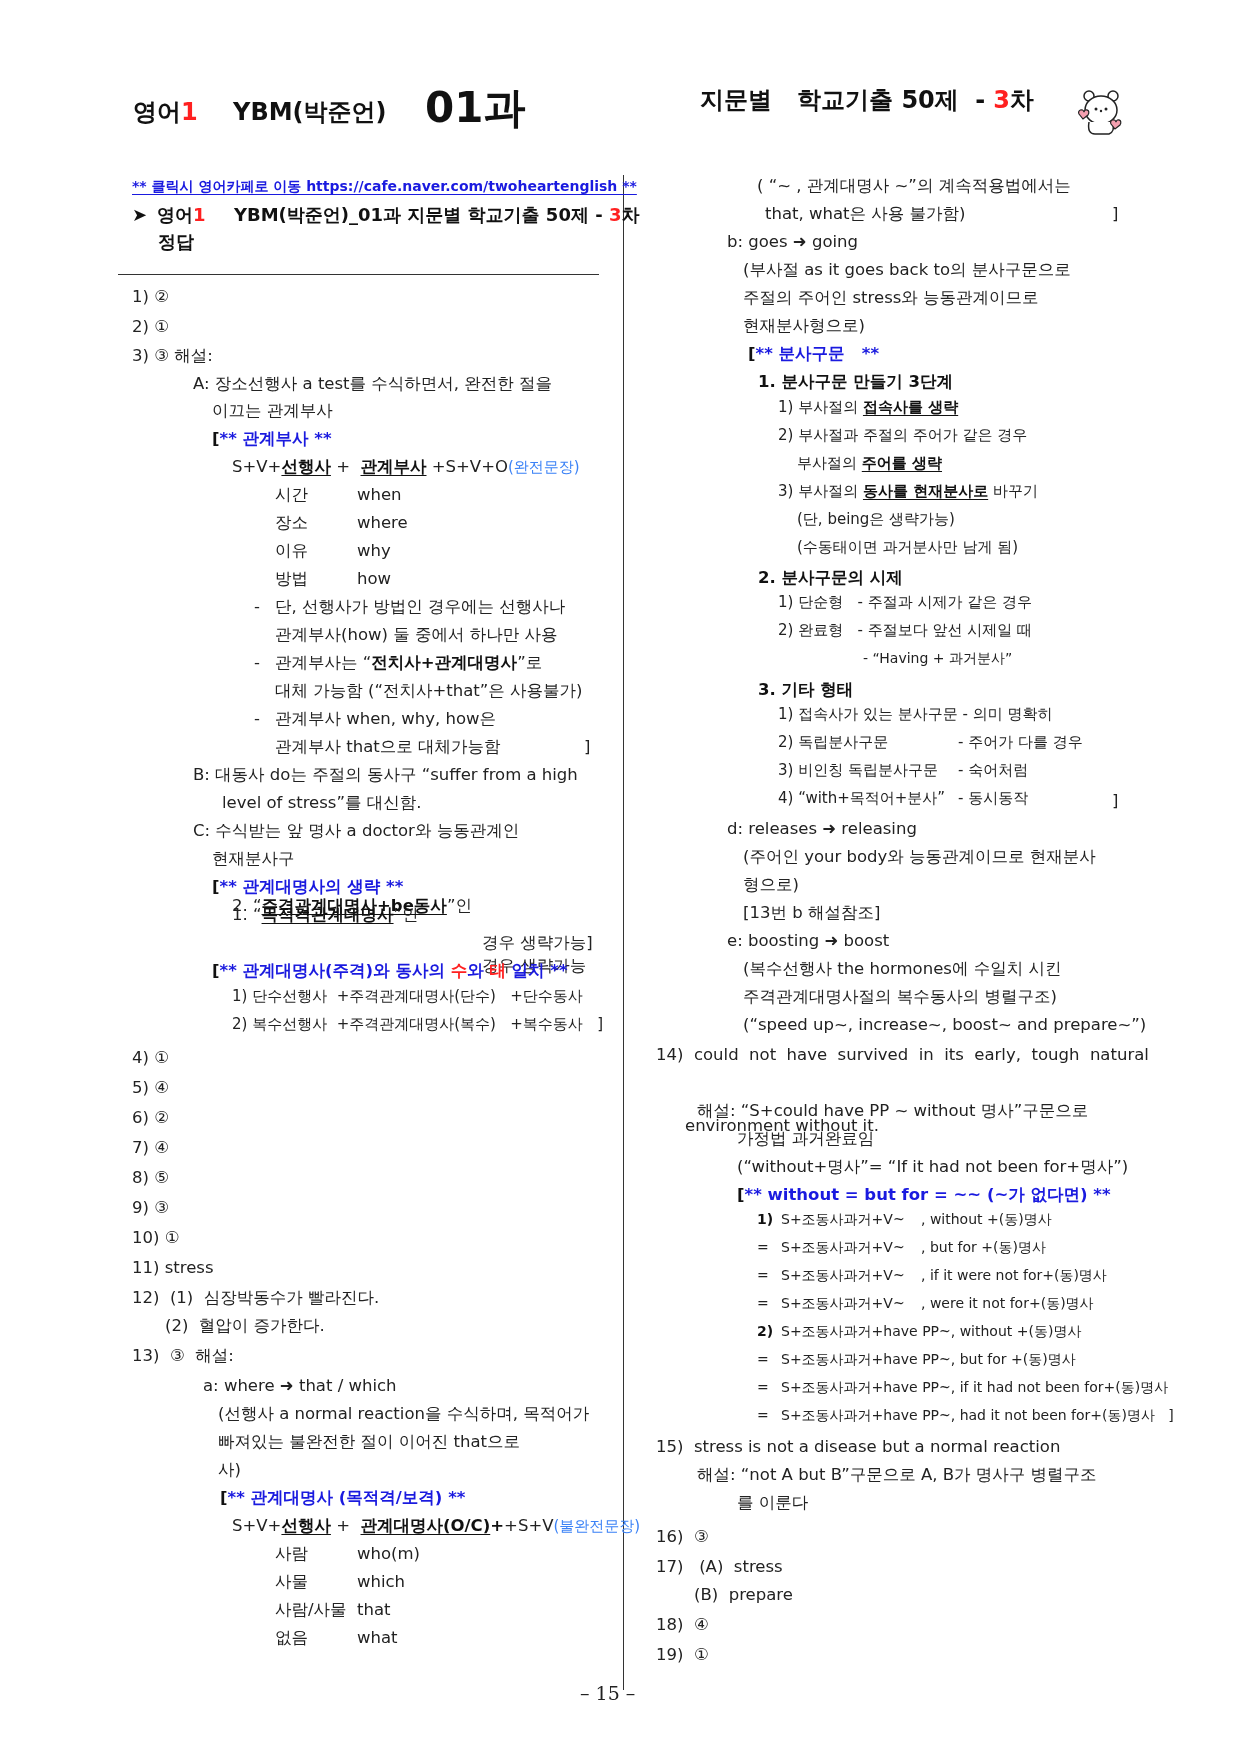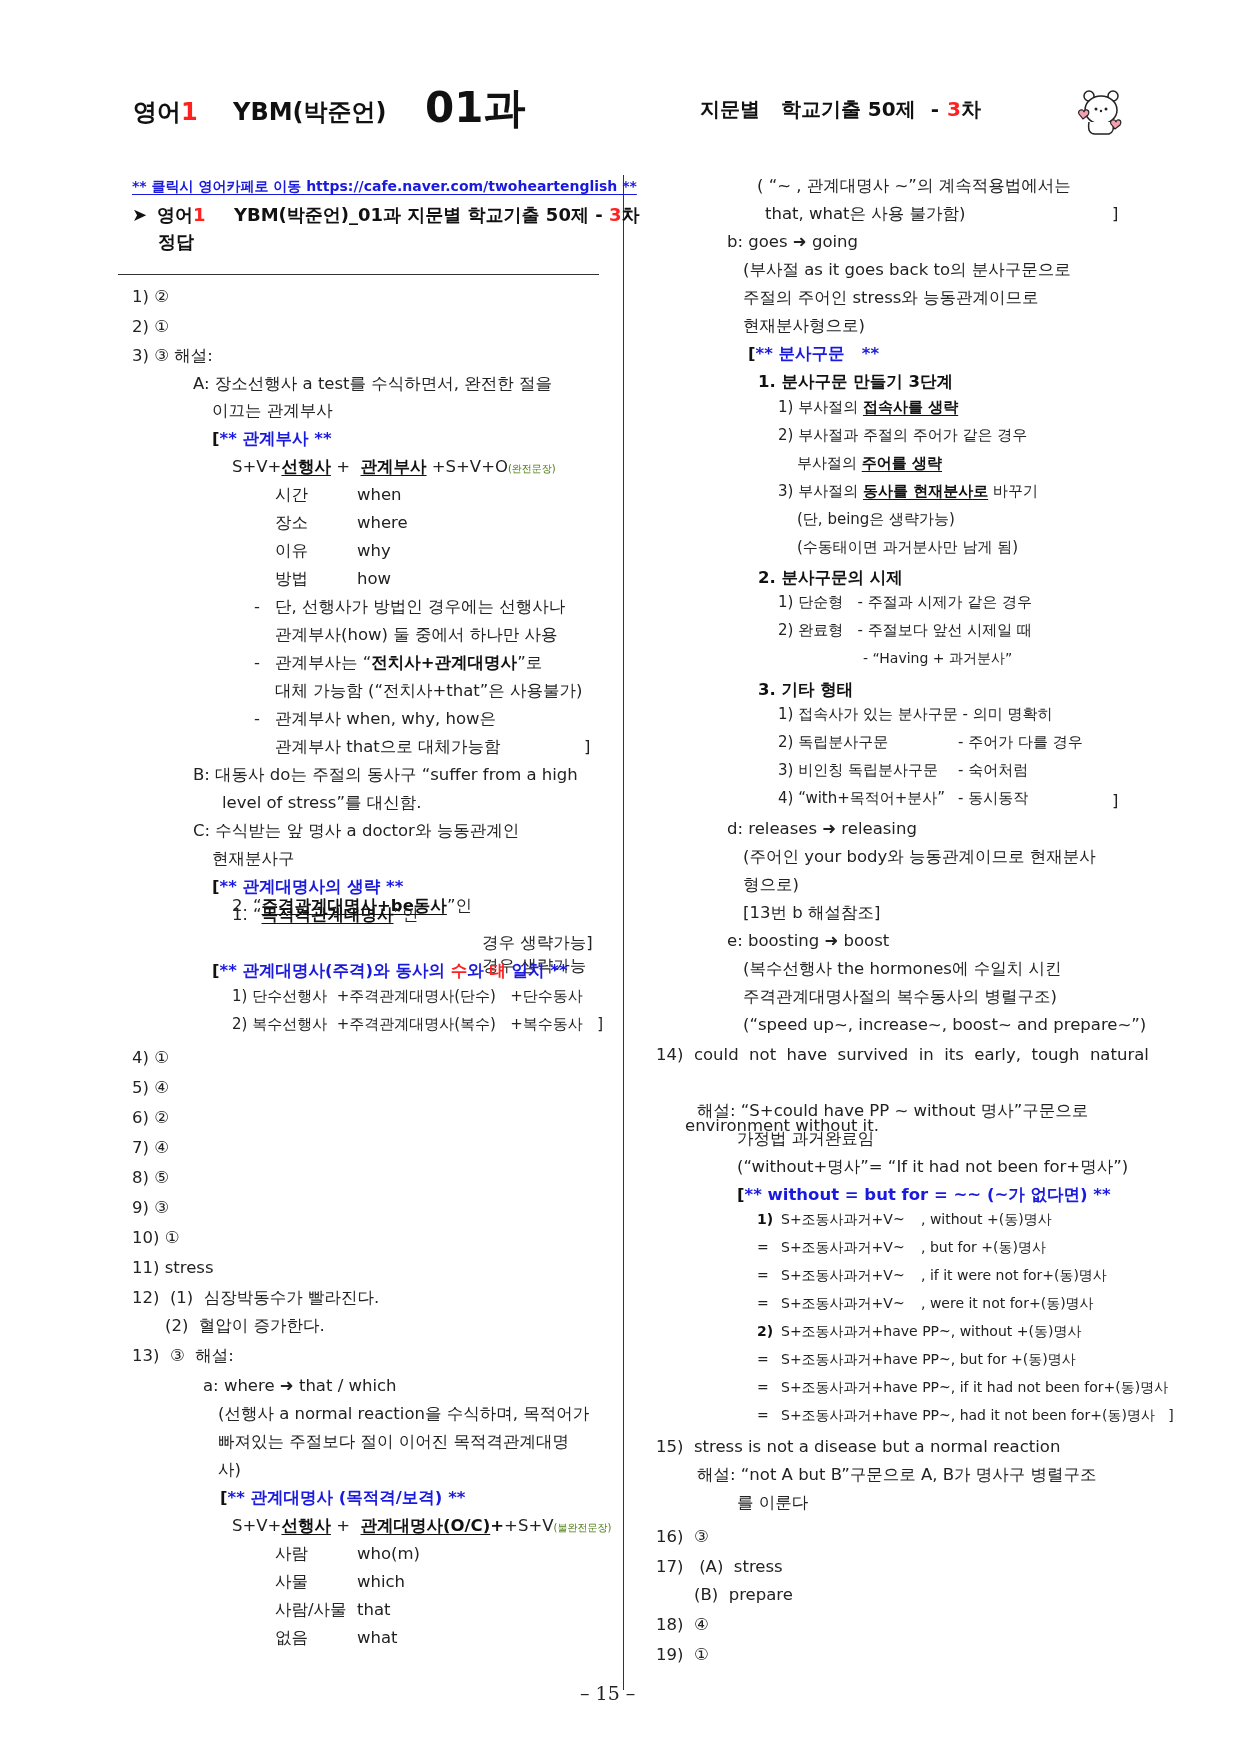--- a/index.html
+++ b/index.html
@@ -4,38 +4,38 @@
 <style>
   html, body { margin:0; padding:0; background:#fff; }
   body { width:1240px; height:1754px; position:relative; overflow:hidden;
          font-family:"DejaVu Sans", "Liberation Sans", sans-serif; color:#222; }
   .abs { position:absolute; white-space:nowrap; }
   .hdr { font-weight:bold; color:#111; }
   .red { color:#ff2020; }
   .blue { color:#1a1adf; font-weight:bold; }
   .blk { color:#111; font-weight:bold; }
   .ul { text-decoration:underline; text-underline-offset:3px; font-weight:bold; color:#111; }
-  .small-red { color:#4d7c0f; font-size:10px; }
+  .small-red { color:#3b82f6; font-size:15px; }
   .t { font-size:16.5px; line-height:28px; }
   .s { font-size:15px; }
   .xs { font-size:14px; }
   .link { color:#1a1adf; font-size:14px; font-weight:bold; text-decoration:underline; text-underline-offset:3px; }
   .divider-v { position:absolute; left:623px; top:175px; width:1px; height:1515px; background:#333; }
   .divider-h { position:absolute; left:118px; top:274px; width:481px; height:1px; background:#333; }
   .pageno { font-family:"DejaVu Serif", serif; font-size:19px; }
 </style>
 </head>
 <body>
 
 <div class="abs hdr" style="left:133px;top:96px;font-size:24px;">
   <span>영어</span><span class="red">1</span>
 </div>
 <div class="abs hdr" style="left:233px;top:96px;font-size:24px;">YBM(박준언)</div>
 <div class="abs hdr" style="left:425px;top:80px;font-size:42px;">01과</div>
-<div class="abs hdr" style="left:700px;top:96px;font-size:20px;">
+<div class="abs hdr" style="left:700px;top:84px;font-size:24px;">
   <span style="white-space:pre;">지문별   학교기출 50제</span>
   <span style="margin:0 8px;">-</span><span class="red">3</span><span>차</span>
 </div>
 <div class="abs" style="left:1075px;top:88px;width:50px;height:50px;">
   <svg width="50" height="50" viewBox="0 0 50 50">
     <circle cx="14" cy="8" r="5" fill="#fff" stroke="#222" stroke-width="1.5"></circle>
     <circle cx="38" cy="8" r="5" fill="#fff" stroke="#222" stroke-width="1.5"></circle>
     <ellipse cx="26" cy="22" rx="16" ry="14" fill="#fff" stroke="#222" stroke-width="1.5"></ellipse>
     <circle cx="21" cy="21" r="1.5" fill="#222"></circle>
       <circle cx="26" cy="23" r="1.2" fill="#222"></circle>
@@ -100,21 +100,21 @@
 <div class="abs t" style="left:132px;top:1134px;">7)  ④</div>
 <div class="abs t" style="left:132px;top:1164px;">8)  ⑤</div>
 <div class="abs t" style="left:132px;top:1194px;">9)  ③</div>
 <div class="abs t" style="left:132px;top:1224px;">10)  ①</div>
 <div class="abs t" style="left:132px;top:1254px;">11)  stress</div>
 <div class="abs t" style="left:132px;top:1284px;white-space:pre;">12)  (1)  심장박동수가 빨라진다.</div>
 <div class="abs t" style="left:165px;top:1312px;white-space:pre;">(2)  혈압이 증가한다.</div>
 <div class="abs t" style="left:132px;top:1342px;white-space:pre;">13)  ③  해설:</div>
 <div class="abs t" style="left:203px;top:1372px;">a: where ➜ that / which</div>
 <div class="abs t" style="left:218px;top:1400px;">(선행사 a normal reaction을 수식하며, 목적어가</div>
-<div class="abs t" style="left:218px;top:1428px;">빠져있는 주절보다 절이 이어진 목적격관계대명</div>
+<div class="abs t" style="left:218px;top:1428px;">빠져있는 불완전한 절이 이어진 that으로</div>
 <div class="abs t" style="left:218px;top:1456px;">사)</div>
 <div class="abs t" style="left:220px;top:1484px;"><span class="blk">[</span><span class="blue">** 관계대명사 (목적격/보격) **</span></div>
 <div class="abs t" style="left:232px;top:1512px;">
   <span>S+V+</span><span class="ul">선행사</span><span style="white-space:pre;"> + </span> <span class="ul">관계대명사(O/C)</span><span class="blk" style="font-weight:bold;">+</span><span>+S+V</span><span class="small-red">(불완전문장)</span>
 </div>
 <div class="abs t" style="left:275px;top:1540px;"><span style="display:inline-block;width:82px;">사람</span><span>who(m)</span></div>
 <div class="abs t" style="left:275px;top:1568px;"><span style="display:inline-block;width:82px;">사물</span><span>which</span></div>
 <div class="abs t" style="left:275px;top:1596px;"><span style="display:inline-block;width:82px;">사람/사물</span><span>that</span></div>
 <div class="abs t" style="left:275px;top:1624px;"><span style="display:inline-block;width:82px;">없음</span><span>what</span></div>
 

